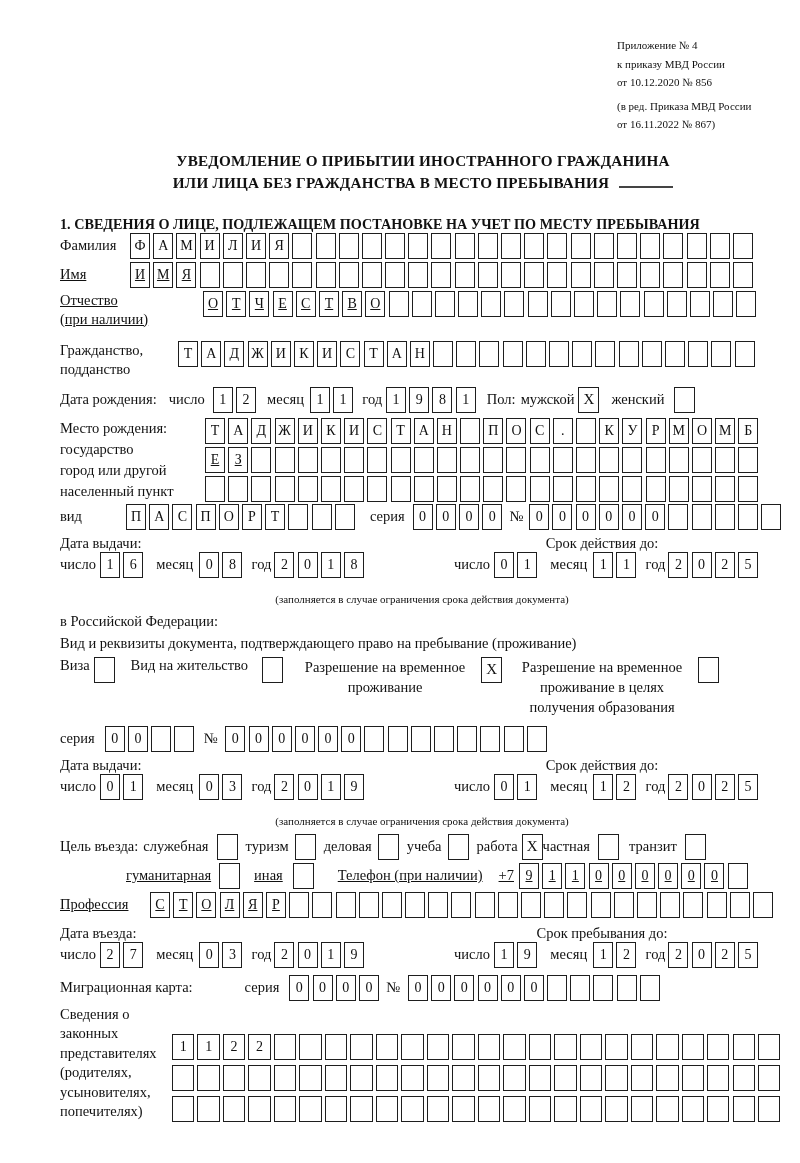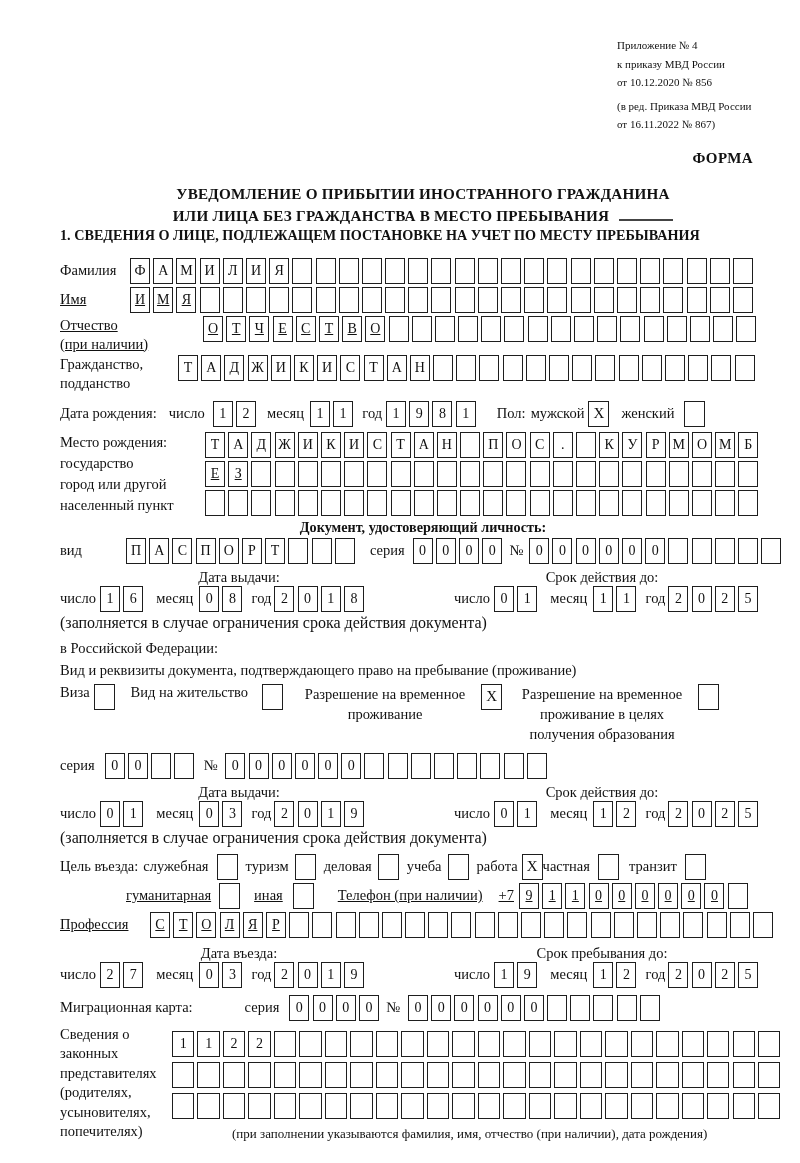--- a/index.html
+++ b/index.html
@@ -6,60 +6,59 @@
   .page{
     width:800px;height:1163px;box-sizing:border-box;background:#ffffff;
     font-family:"Liberation Serif","DejaVu Serif",serif;color:#111;
     padding:36px 14px 0 60px;overflow:hidden;position:relative;
   }
   .appendix{margin-left:557px;font-size:11px;line-height:18.5px;}
   .appendix .rev{margin-top:5px;}
   .forma{font-weight:bold;text-align:right;padding-right:33px;font-size:15px;margin-top:16px;letter-spacing:.4px;}
   .title{font-weight:bold;text-align:center;font-size:15.2px;line-height:22px;margin-top:16px;letter-spacing:.2px;}
   .blank-line{display:inline-block;width:54px;border-bottom:2.4px solid #444;height:12px;margin-left:10px;}
-  .sec{font-weight:bold;font-size:14.2px;}
+  .sec{font-weight:bold;font-size:14.2px;margin-top:22px;}
   .row{display:flex;align-items:center;font-size:14.5px;white-space:nowrap;}
   .row.start{align-items:flex-start;}
   .lbl{flex:none;}
   .boxes{display:flex;flex:none;}
   .box{flex:none;box-sizing:border-box;width:20px;height:26px;border:1.5px solid #1e1e1e;
        margin-right:3.2px;display:inline-flex;align-items:center;justify-content:center;
        font-size:14px;background:#fff;}
   .box.lg{width:22.3px;}
   .cbox{flex:none;box-sizing:border-box;width:21px;height:26px;border:1.5px solid #1e1e1e;
        display:inline-flex;align-items:center;justify-content:center;font-size:15px;}
   .two-line{line-height:19px;}
-  .mt3{margin-top:3px;text-decoration:underline;} .mt5{margin-top:5px;} .mt8{margin-top:8px;} .mt14{margin-top:14px;}
+  .mt3{margin-top:3px;text-decoration:underline;} .mt5{margin-top:5px;} .mt8{margin-top:8px;} .mt14{}
   .headpair{display:flex;font-size:14.5px;margin-top:5px;}
-  .headpair .dh-left{width:358px;text-align:center;flex:none;}
+  .headpair .dh-left{width:358px;flex:none;}
   .headpair .dh-right{flex:1;text-align:center;}
   .dategrp{display:flex;align-items:center;flex:none;}
   .dg-left{width:358px;}
-  .note{font-size:16px;text-align:left;margin-top:2px;padding-right:2px;}
+  .note{font-size:11px;text-align:center;margin-top:15px;padding-right:2px;}
   .intro{font-size:14.5px;line-height:22px;margin-top:5px;}
   .optlbl{text-align:center;line-height:20px;flex:none;}
   .doc-head{font-weight:bold;font-size:14.2px;text-align:center;margin-top:3px;}
   .rep{display:flex;align-items:flex-end;margin-top:4px;font-size:14.5px;}
   .rep-lbls{flex:none;width:112px;line-height:19.5px;}
   .rep-note{font-size:13px;margin-top:7px;margin-left:60px;white-space:nowrap;}
 </style>
 </head>
 <body>
 
 <div class="page">
 
   <div class="appendix">
     <div>Приложение № 4</div>
     <div>к приказу МВД России</div>
     <div>от 10.12.2020 № 856</div>
     <div class="rev">(в ред. Приказа МВД России</div>
     <div>от 16.11.2022 № 867)</div>
   </div>
 
-  <div class="forma">ФОРМА</div>
 
   <div class="title">
     <div>УВЕДОМЛЕНИЕ О ПРИБЫТИИ ИНОСТРАННОГО ГРАЖДАНИНА</div>
     <div><span>ИЛИ ЛИЦА БЕЗ ГРАЖДАНСТВА В МЕСТО ПРЕБЫВАНИЯ</span><span class="blank-line"></span></div>
   </div>
 
   <div class="sec">1. СВЕДЕНИЯ О ЛИЦЕ, ПОДЛЕЖАЩЕМ ПОСТАНОВКЕ НА УЧЕТ ПО МЕСТУ ПРЕБЫВАНИЯ</div>
 
   <div class="row mt14">
     <span class="lbl" style="width:70px">Фамилия</span>
@@ -153,21 +152,21 @@
         <span class="box"></span>
         <span class="box"></span>
         <span class="box"></span>
         <span class="box"></span>
         <span class="box"></span>
         <span class="box"></span>
         <span class="box"></span>
       </span>
   </div>
 
-  <div class="row start" style="margin-top:1px">
+  <div class="row start" style="margin-top:12px">
     <span class="lbl two-line" style="width:118px">
       <div>Гражданство,</div>
       <div>подданство</div>
     </span>
     <span class="boxes">
         <span class="box">Т</span>
         <span class="box">А</span>
         <span class="box">Д</span>
         <span class="box">Ж</span>
         <span class="box">И</span>
@@ -206,21 +205,21 @@
         <span class="box">1</span>
         <span class="box">1</span>
       </span>
     <span class="lbl" style="margin-left:6px;margin-right:4px">год</span>
     <span class="boxes">
         <span class="box">1</span>
         <span class="box">9</span>
         <span class="box">8</span>
         <span class="box">1</span>
       </span>
-    <span class="lbl" style="margin-left:18px">Пол:</span>
+    <span class="lbl" style="margin-left:8px">Пол:</span>
     <span class="lbl" style="margin-left:5px;margin-right:4px">мужской</span>
     <span class="cbox">X</span>
     <span class="lbl" style="margin-left:12px;margin-right:10px">женский</span>
     <span class="cbox"></span>
   </div>
 
   <div class="row start mt5">
     <span class="lbl" style="width:145px;line-height:21px">
       <div>Место рождения:</div>
       <div>государство</div>
@@ -302,21 +301,20 @@
           <span class="box"></span>
           <span class="box"></span>
           <span class="box"></span>
           <span class="box"></span>
           <span class="box"></span>
           <span class="box"></span>
         </div>
     </span>
   </div>
 
-  <div class="doc-head">Документ, удостоверяющий личность:</div>
 
   <div class="row" style="margin-top:2px">
     <span class="lbl" style="width:66px">вид</span>
     <span class="boxes">
         <span class="box">П</span>
         <span class="box">А</span>
         <span class="box">С</span>
         <span class="box">П</span>
         <span class="box">О</span>
         <span class="box">Р</span>
@@ -713,17 +711,16 @@
           <span class="box lg"></span>
           <span class="box lg"></span>
           <span class="box lg"></span>
           <span class="box lg"></span>
           <span class="box lg"></span>
           <span class="box lg"></span>
           <span class="box lg"></span>
           <span class="box lg"></span>
           <span class="box lg"></span>
         </div>
-      <div class="rep-note">(при заполнении указываются фамилия, имя, отчество (при наличии), дата рождения)</div>
     </span>
   </div>
 
 </div>
 
 </body></html>

